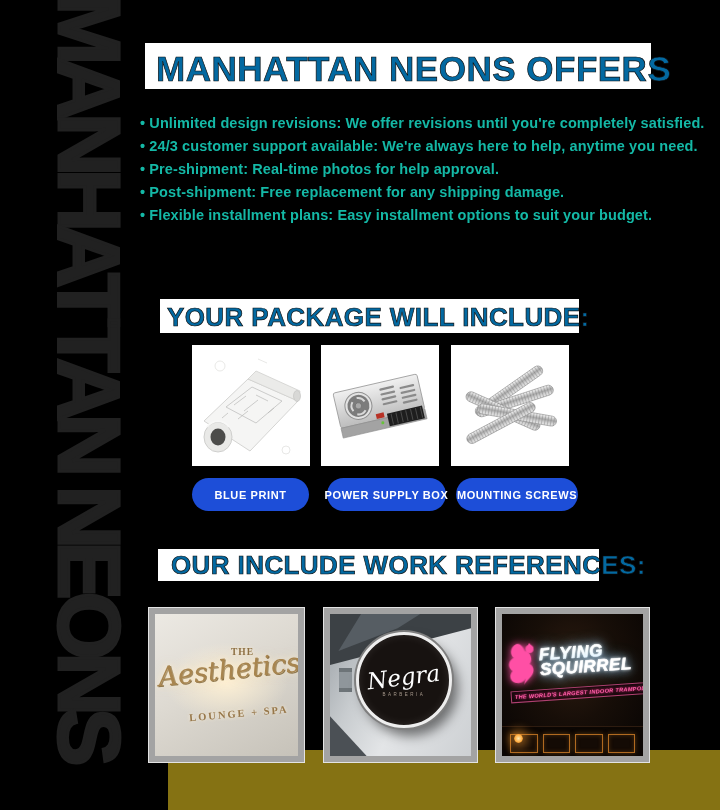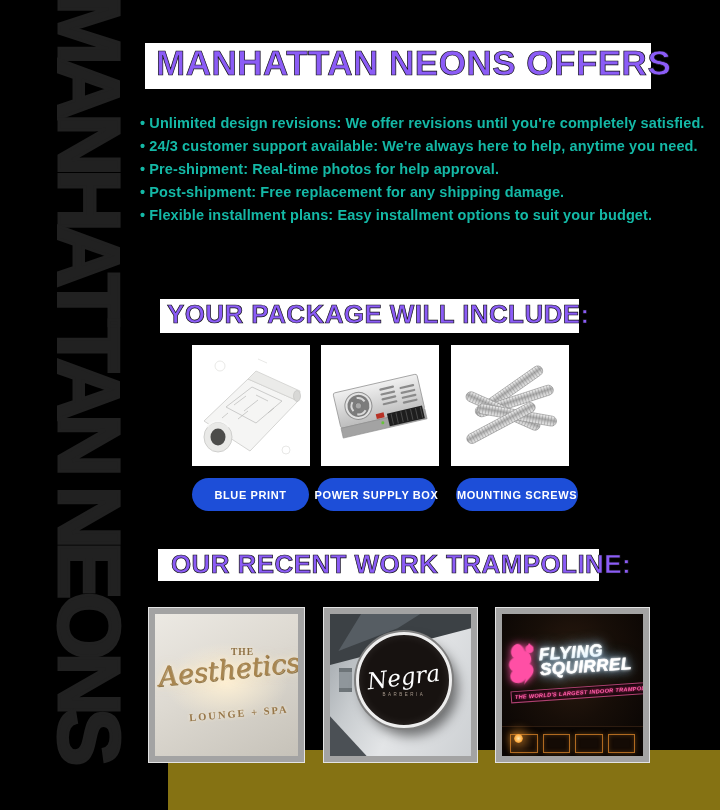--- a/index.html
+++ b/index.html
@@ -12,42 +12,42 @@
   
   .side-text{
     position:absolute;left:50px;top:-8px;height:830px;
     writing-mode:vertical-rl;text-orientation:mixed;white-space:nowrap;
     font-size:88px;line-height:78px;font-weight:900;letter-spacing:-8px;
     color:#212121;-webkit-text-stroke:3px #212121;user-select:none;
   }
 
   
   .bar{
-    position:absolute;background:#ffffff;color:#8b5cf6;display:flex;align-items:flex-start;
+    position:absolute;background:#ffffff;color:#0369a1;display:flex;align-items:flex-end;
     font-weight:900;-webkit-text-stroke:0.7px #0e0e0e;white-space:nowrap;
   }
   .bar1{left:145px;top:43px;width:506px;height:46px;font-size:35px;padding-left:11px;letter-spacing:0.5px;}
   .bar2{left:160px;top:299px;width:419px;height:34px;font-size:26px;padding-left:7px;letter-spacing:0.4px;}
   .bar3{left:158px;top:549px;width:441px;height:32px;font-size:26px;padding-left:13px;letter-spacing:0.4px;}
 
   
   .bullets{position:absolute;left:140px;top:112px;width:578px;}
   .bullet{font-size:14.5px;font-weight:700;color:#14b8a6;height:23px;line-height:23px;white-space:nowrap;letter-spacing:0.1px;}
 
   
   .prod-card{position:absolute;top:345px;width:118px;height:121px;background:#ffffff;display:flex;align-items:center;justify-content:center;}
   #prod1{left:192px;} #prod2{left:321px;} #prod3{left:451px;}
 
   
   .pill{
     position:absolute;top:478px;height:33px;border-radius:17px;background:#1d4ed8;
     color:#fff;font-size:11px;font-weight:700;letter-spacing:0.6px;
     display:flex;align-items:center;justify-content:center;white-space:nowrap;
   }
-  #pill1{left:192px;width:117px;} #pill2{left:317px;width:119px;} #pill3{left:456px;width:122px;}
+  #pill1{left:192px;width:117px;} #pill2{left:327px;width:119px;} #pill3{left:456px;width:122px;}
 
   
   .gold-band{position:absolute;left:168px;top:750px;width:552px;height:60px;background:#857213;z-index:0;}
 
   
   .ref-frame{position:absolute;top:607px;width:157px;height:156px;background:#a3a3a3;padding:7px;z-index:1;box-shadow:inset 0 0 0 1px #e3e3e3;}
   #ref1{left:148px;} #ref2{left:323px;width:155px;} #ref3{left:495px;width:155px;}
   .photo{width:100%;height:100%;position:relative;overflow:hidden;}
 
   
@@ -210,21 +210,21 @@
         <rect x="-38" y="-5" width="76" height="10" rx="5" fill="url(#thr)"></rect>
       </g>
   </svg>
 </div>
 
 <div class="pill" id="pill1">BLUE PRINT</div>
 <div class="pill" id="pill2">POWER SUPPLY BOX</div>
 <div class="pill" id="pill3">MOUNTING SCREWS</div>
 
 <div class="bar bar3">
-  <span>OUR RECENT WORK TRAMPOLINE:</span>
+  <span>OUR INCLUDE WORK REFERENCES:</span>
 </div>
 
 <div class="gold-band"></div>
 
 <div class="ref-frame" id="ref1">
   <div class="photo aesthetics">
     <div class="aes-glow"></div>
     <div class="aes-the">THE</div>
     <div class="aes-script">Aesthetics</div>
     <div class="aes-sub">LOUNGE + SPA</div>

